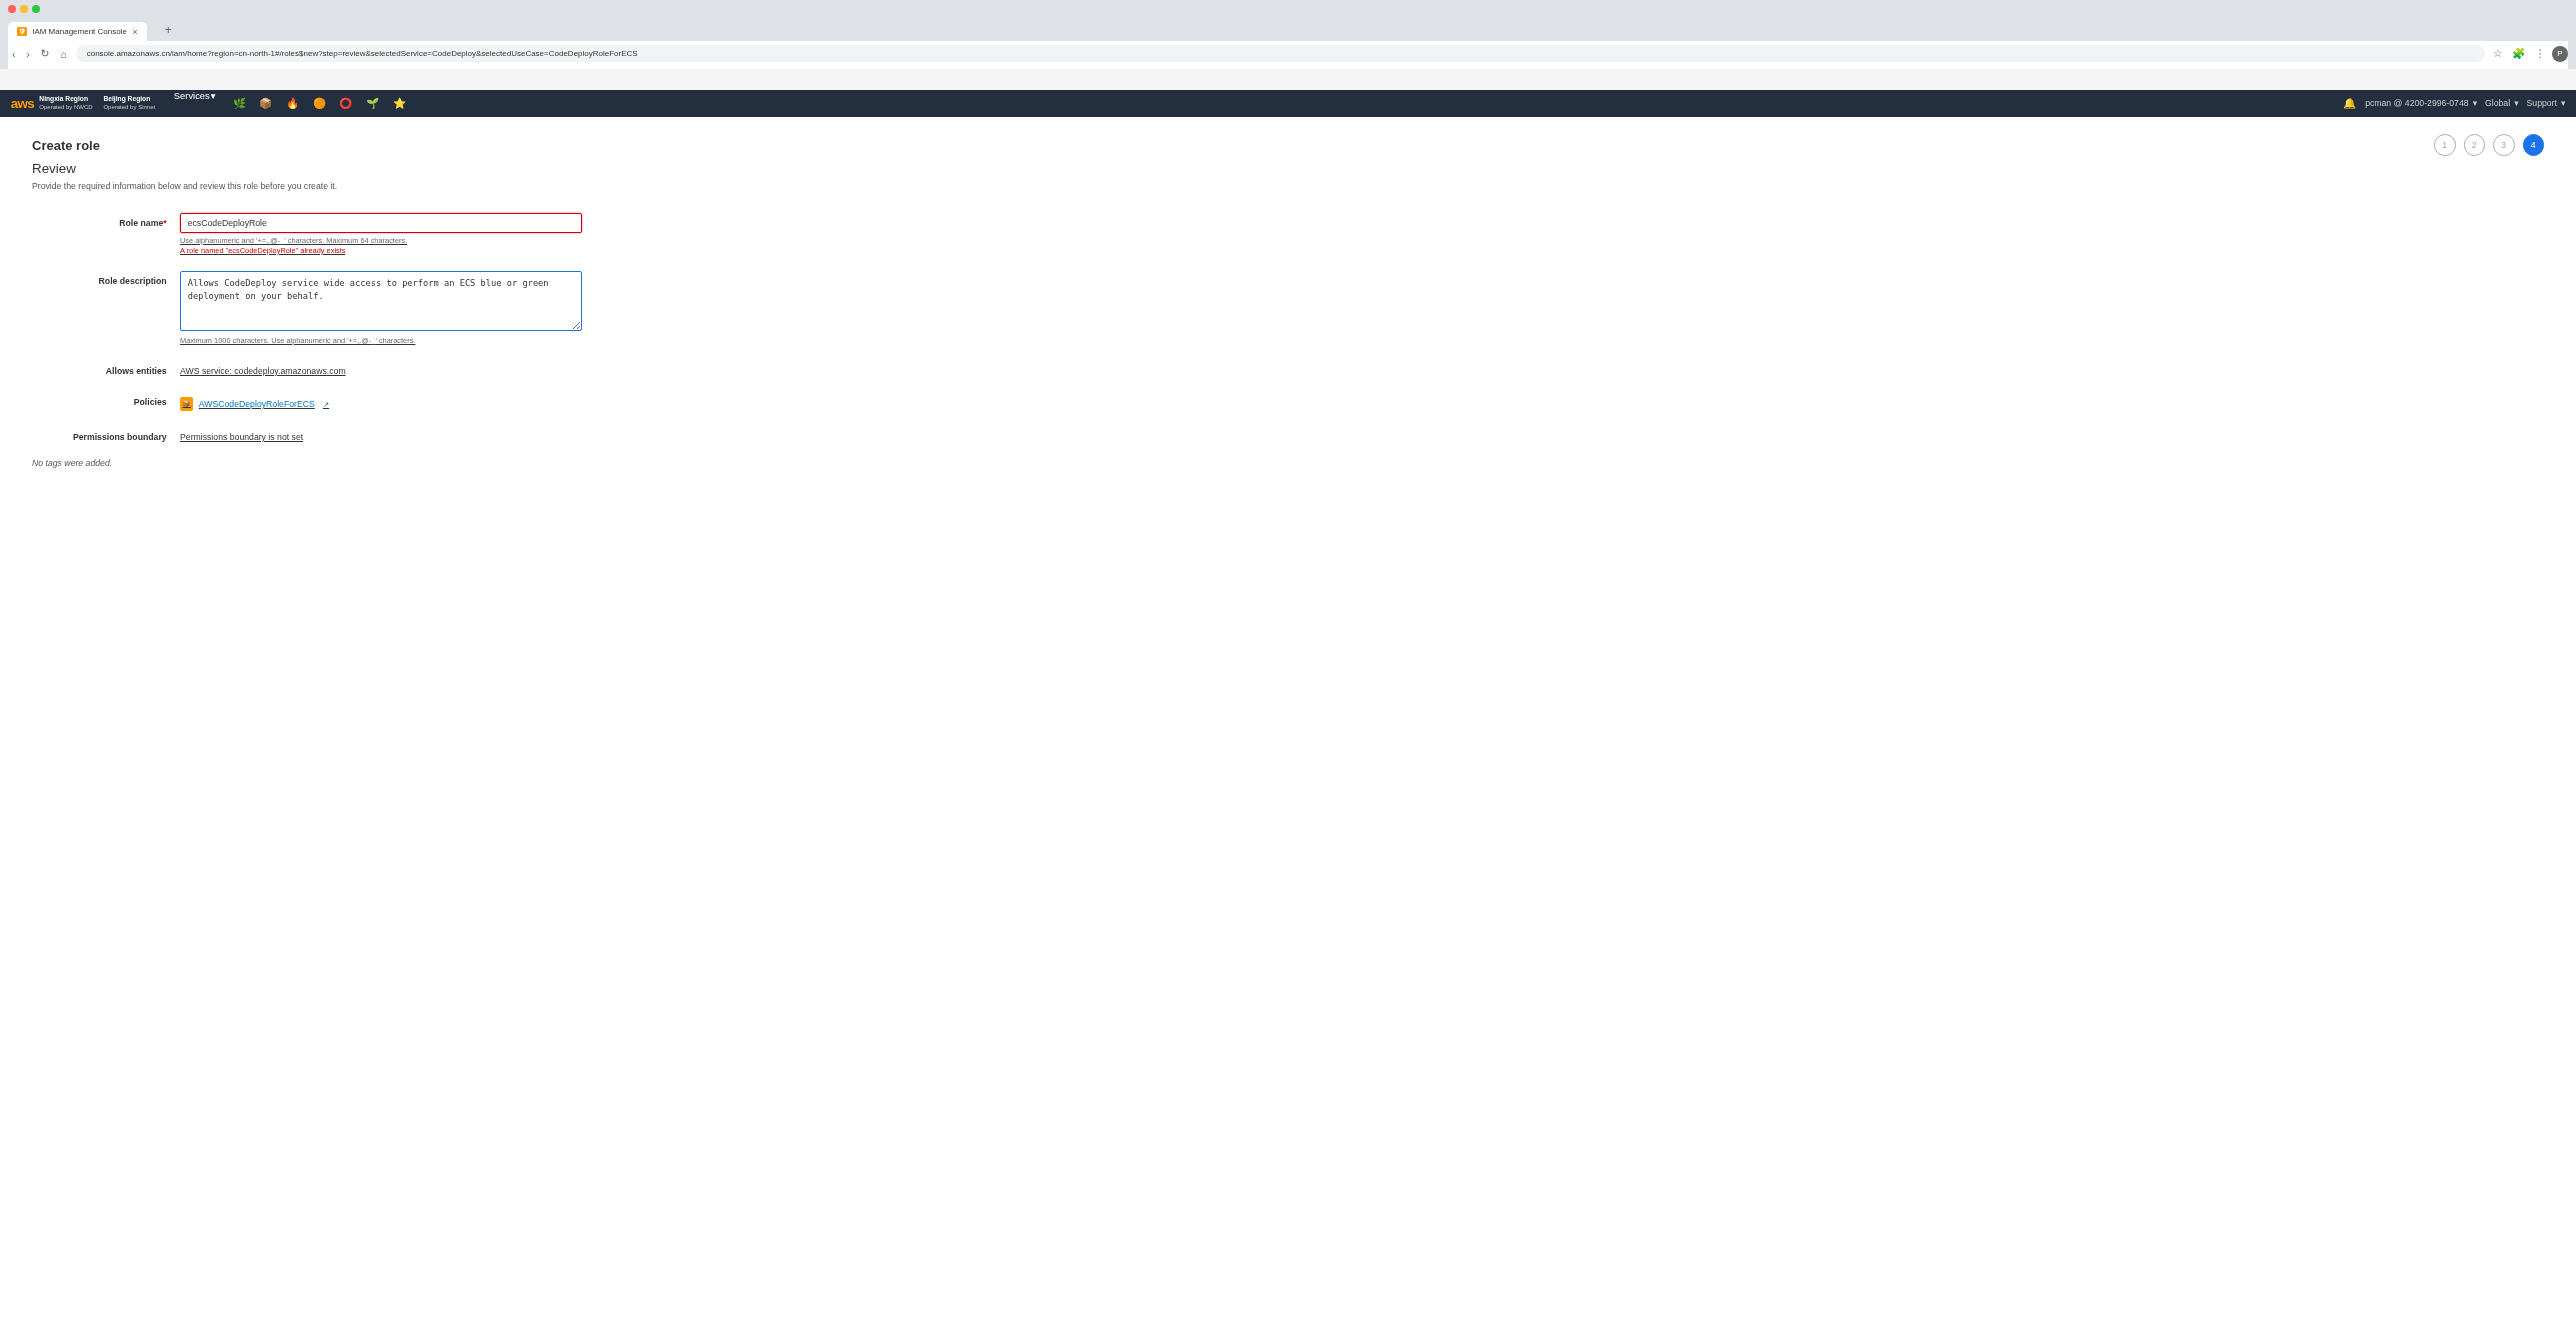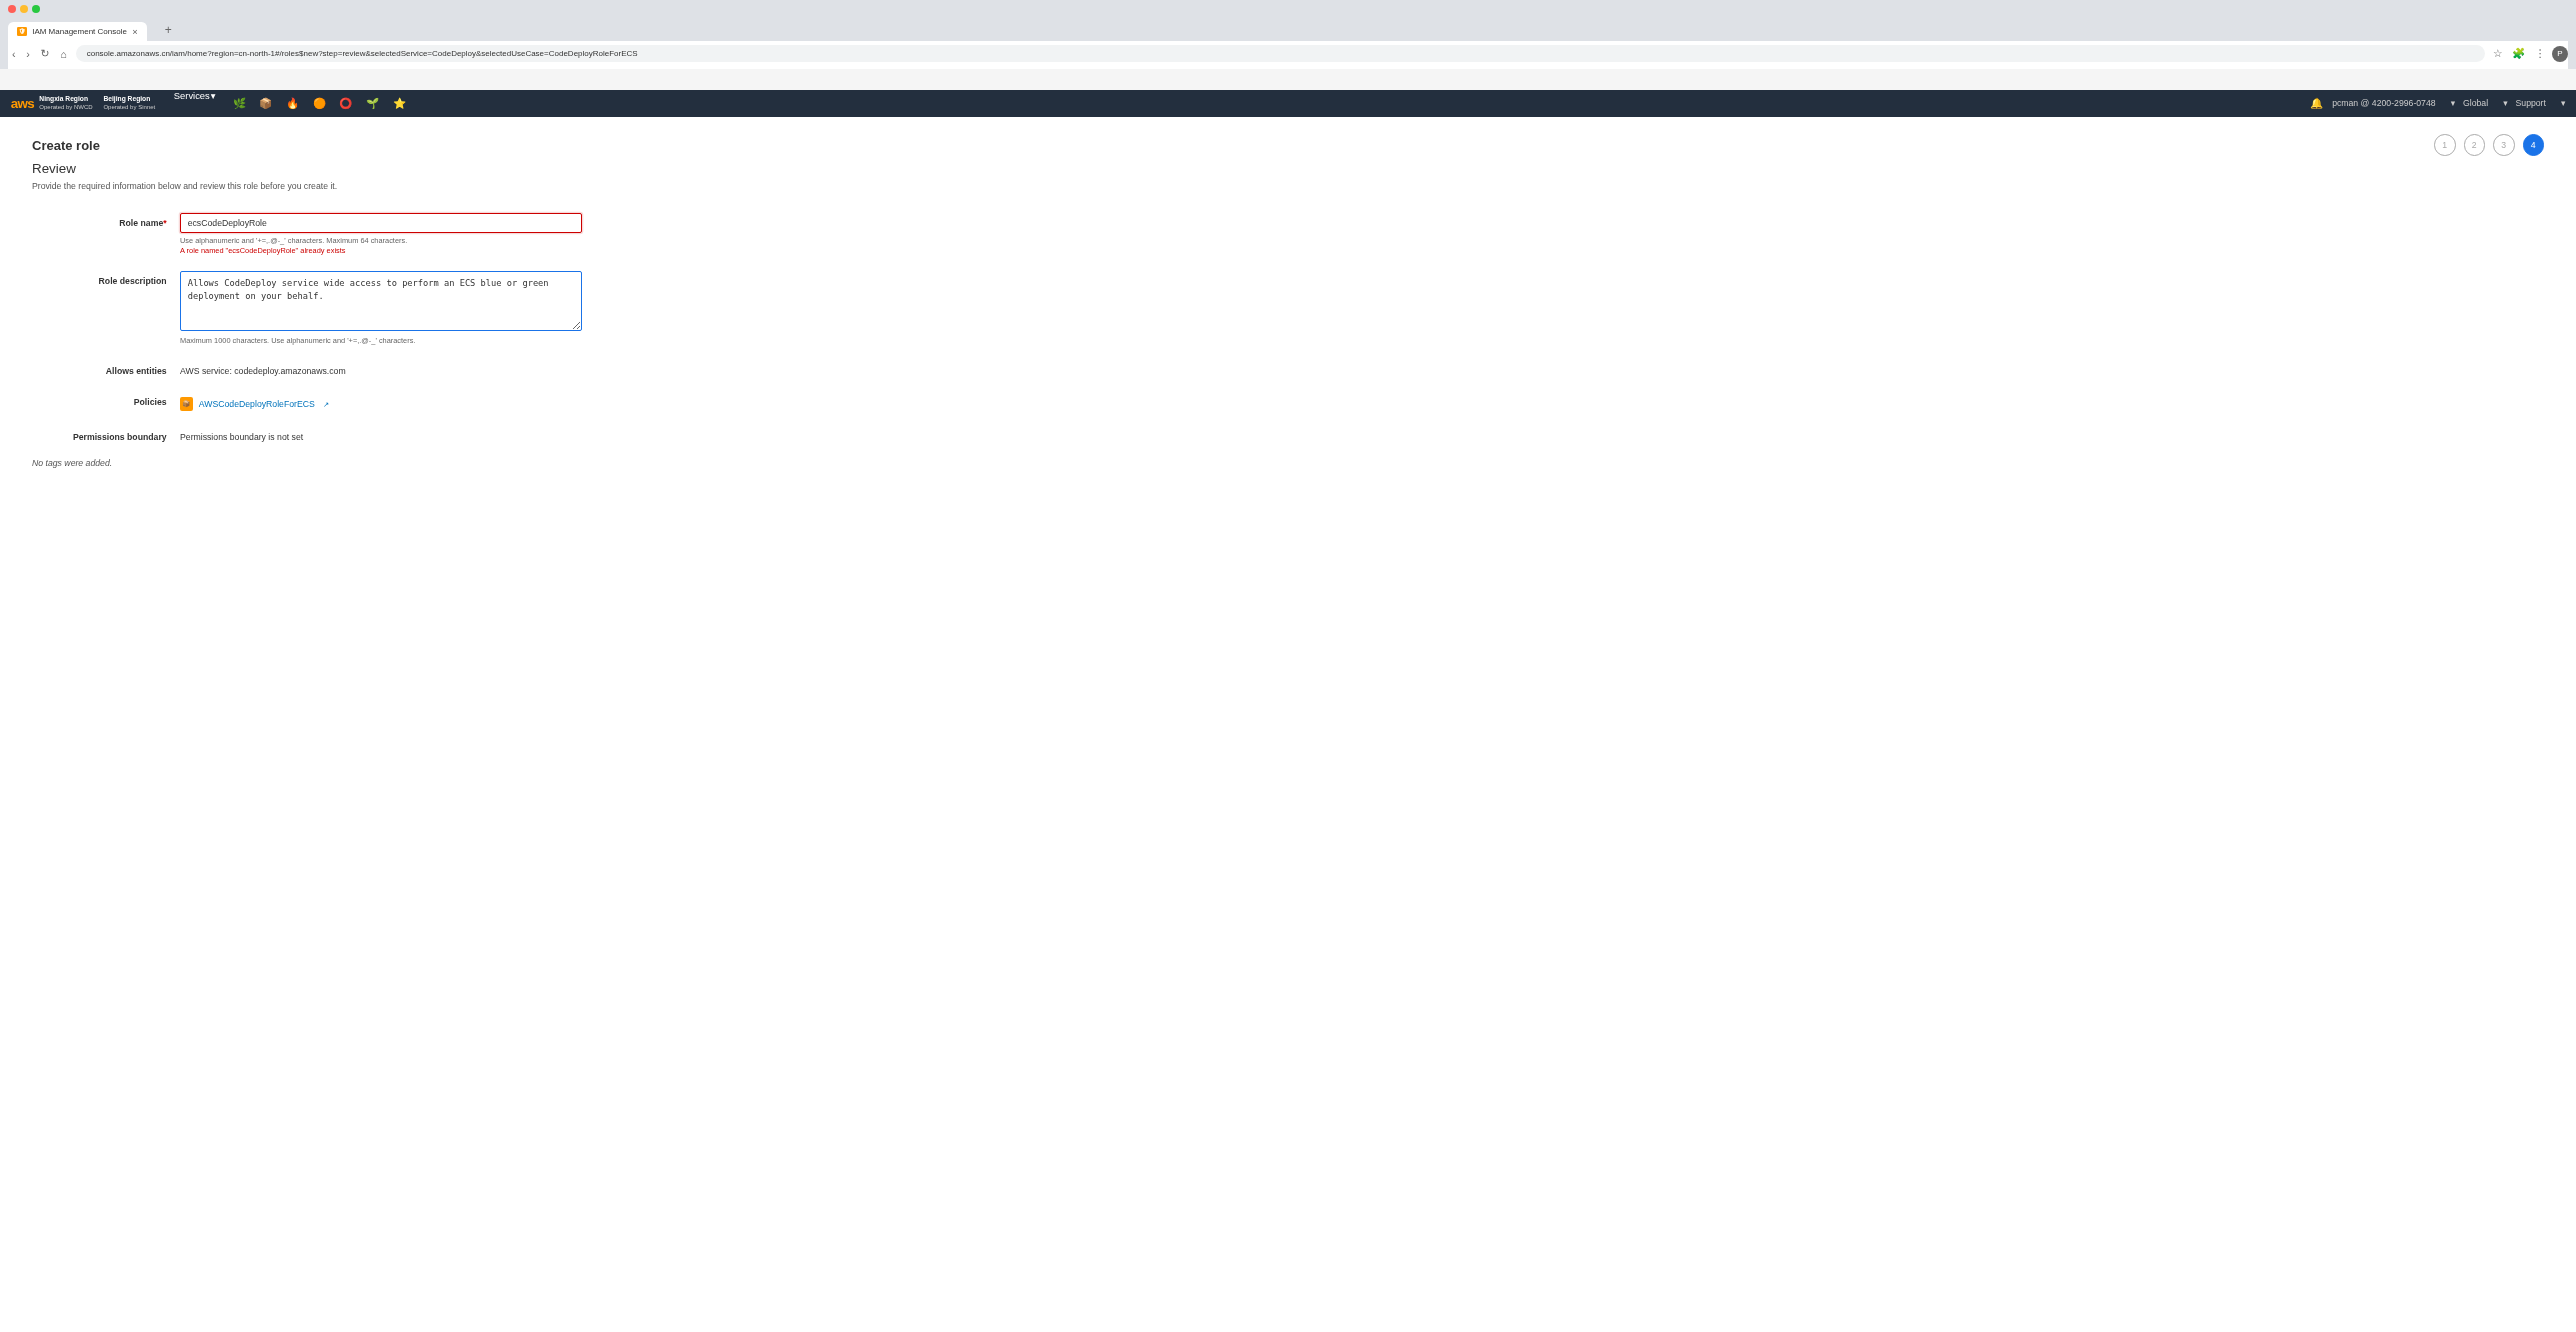--- a/index.html
+++ b/index.html
@@ -85,21 +85,21 @@
     .nav-icons {
       display: flex; align-items: center; gap: 5.4px; margin-left: 5.4px;
     }
     .nav-icon-btn {
       background: none; border: none; cursor: pointer; font-size: 10.7px; color: #ccc; padding: 2.7px 4px; border-radius: 2px;
     }
     .nav-right {
       margin-left: auto; display: flex; align-items: center; gap: 8px;
     }
     .nav-right-btn {
-      background: none; border: none; color: #ccc; font-size: 8.7px; cursor: pointer; display: flex; align-items: center; gap: 15px; text-align: right;
+      background: none; border: none; color: #ccc; font-size: 8.7px; cursor: pointer; display: flex; align-items: center; gap: 4px; text-align: right;
     }
     .nav-bell { font-size: 10.7px; color: #ccc; cursor: pointer; }
 
     
     .main-content {
       background: #fff;
       min-height: calc(100vh - 67px);
       padding: 21.5px 32px;
     }
 
@@ -124,21 +124,21 @@
       font-size: 8.7px; color: #555; margin-bottom: 21.5px;
     }
 
     .form-row {
       display: flex; align-items: flex-start; margin-bottom: 16px;
     }
     .form-label {
       width: 148px; text-align: right; padding-right: 13.4px; padding-top: 5.4px; font-size: 8.7px; color: #333; font-weight: 600; flex-shrink: 0;
     }
     .form-label .required { color: #c00; }
-    .form-content { flex: 1; max-width: 402px; }
+    .form-content { flex: 1; max-width: 402px; text-decoration: underline; }
 
     .role-name-input {
       width: 100%; padding: 4px 6.7px; font-size: 8.7px; border: 0.7px solid #c00; border-radius: 2px; outline: none; color: #333;
       box-shadow: 0 0 0 1.3px rgba(200,0,0,0.15);
     }
 
     .input-hint {
       font-size: 7.4px; color: #666; margin-top: 2.7px;
     }
     .input-error {

